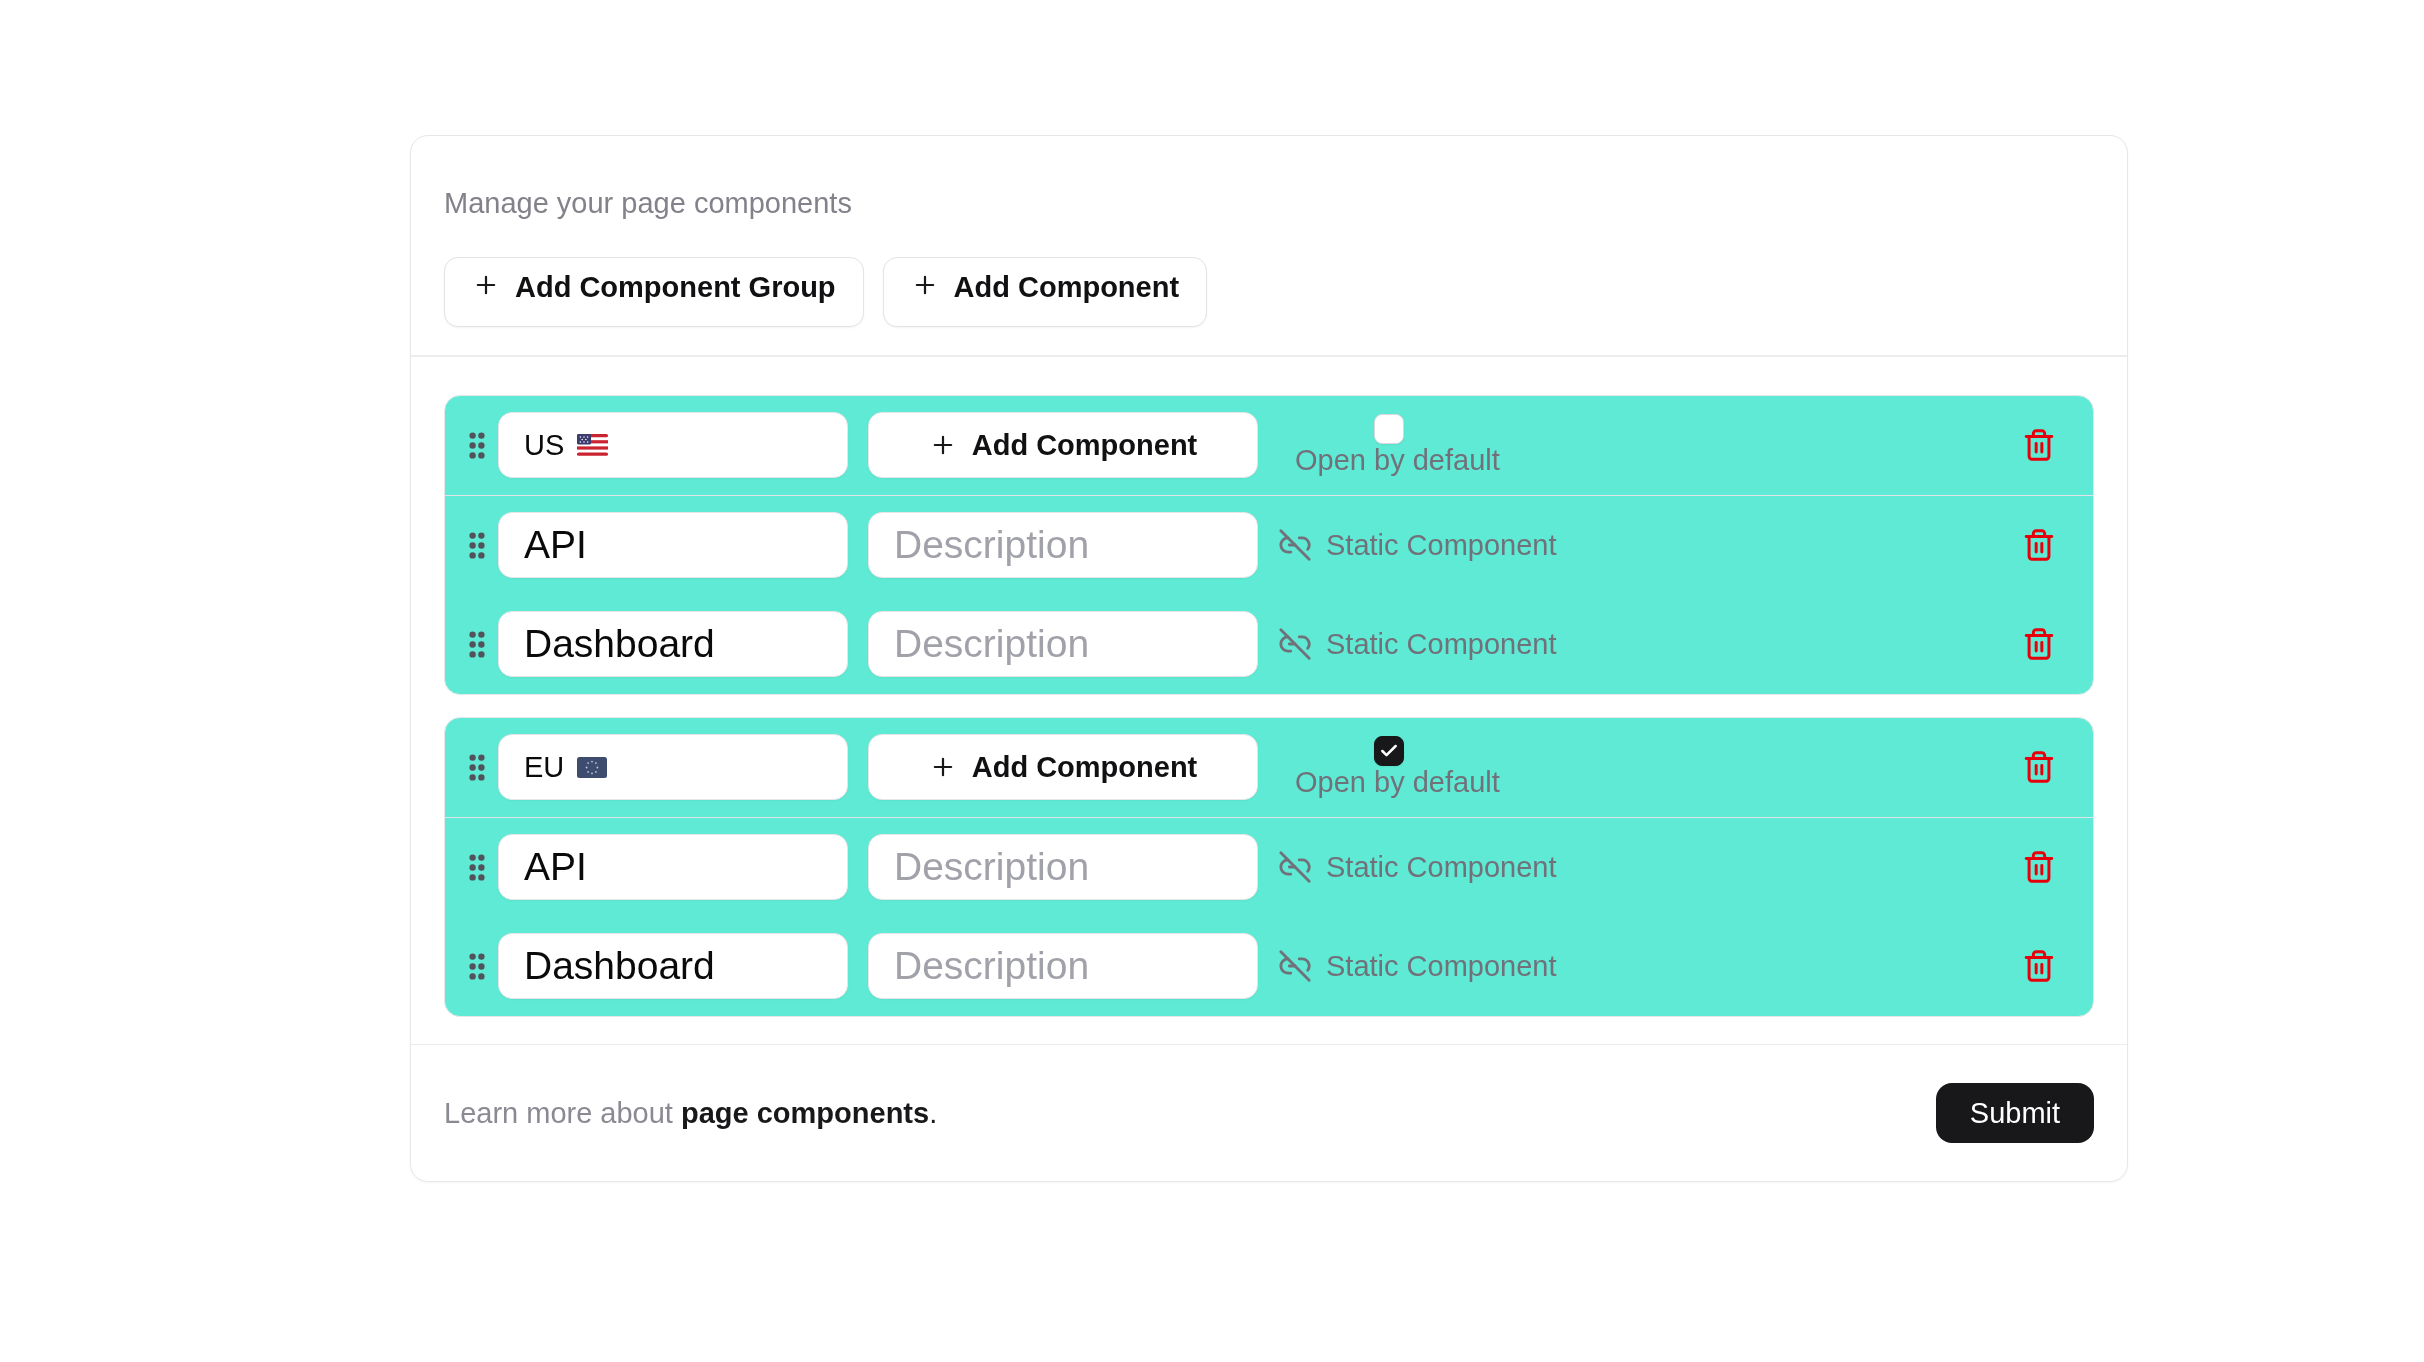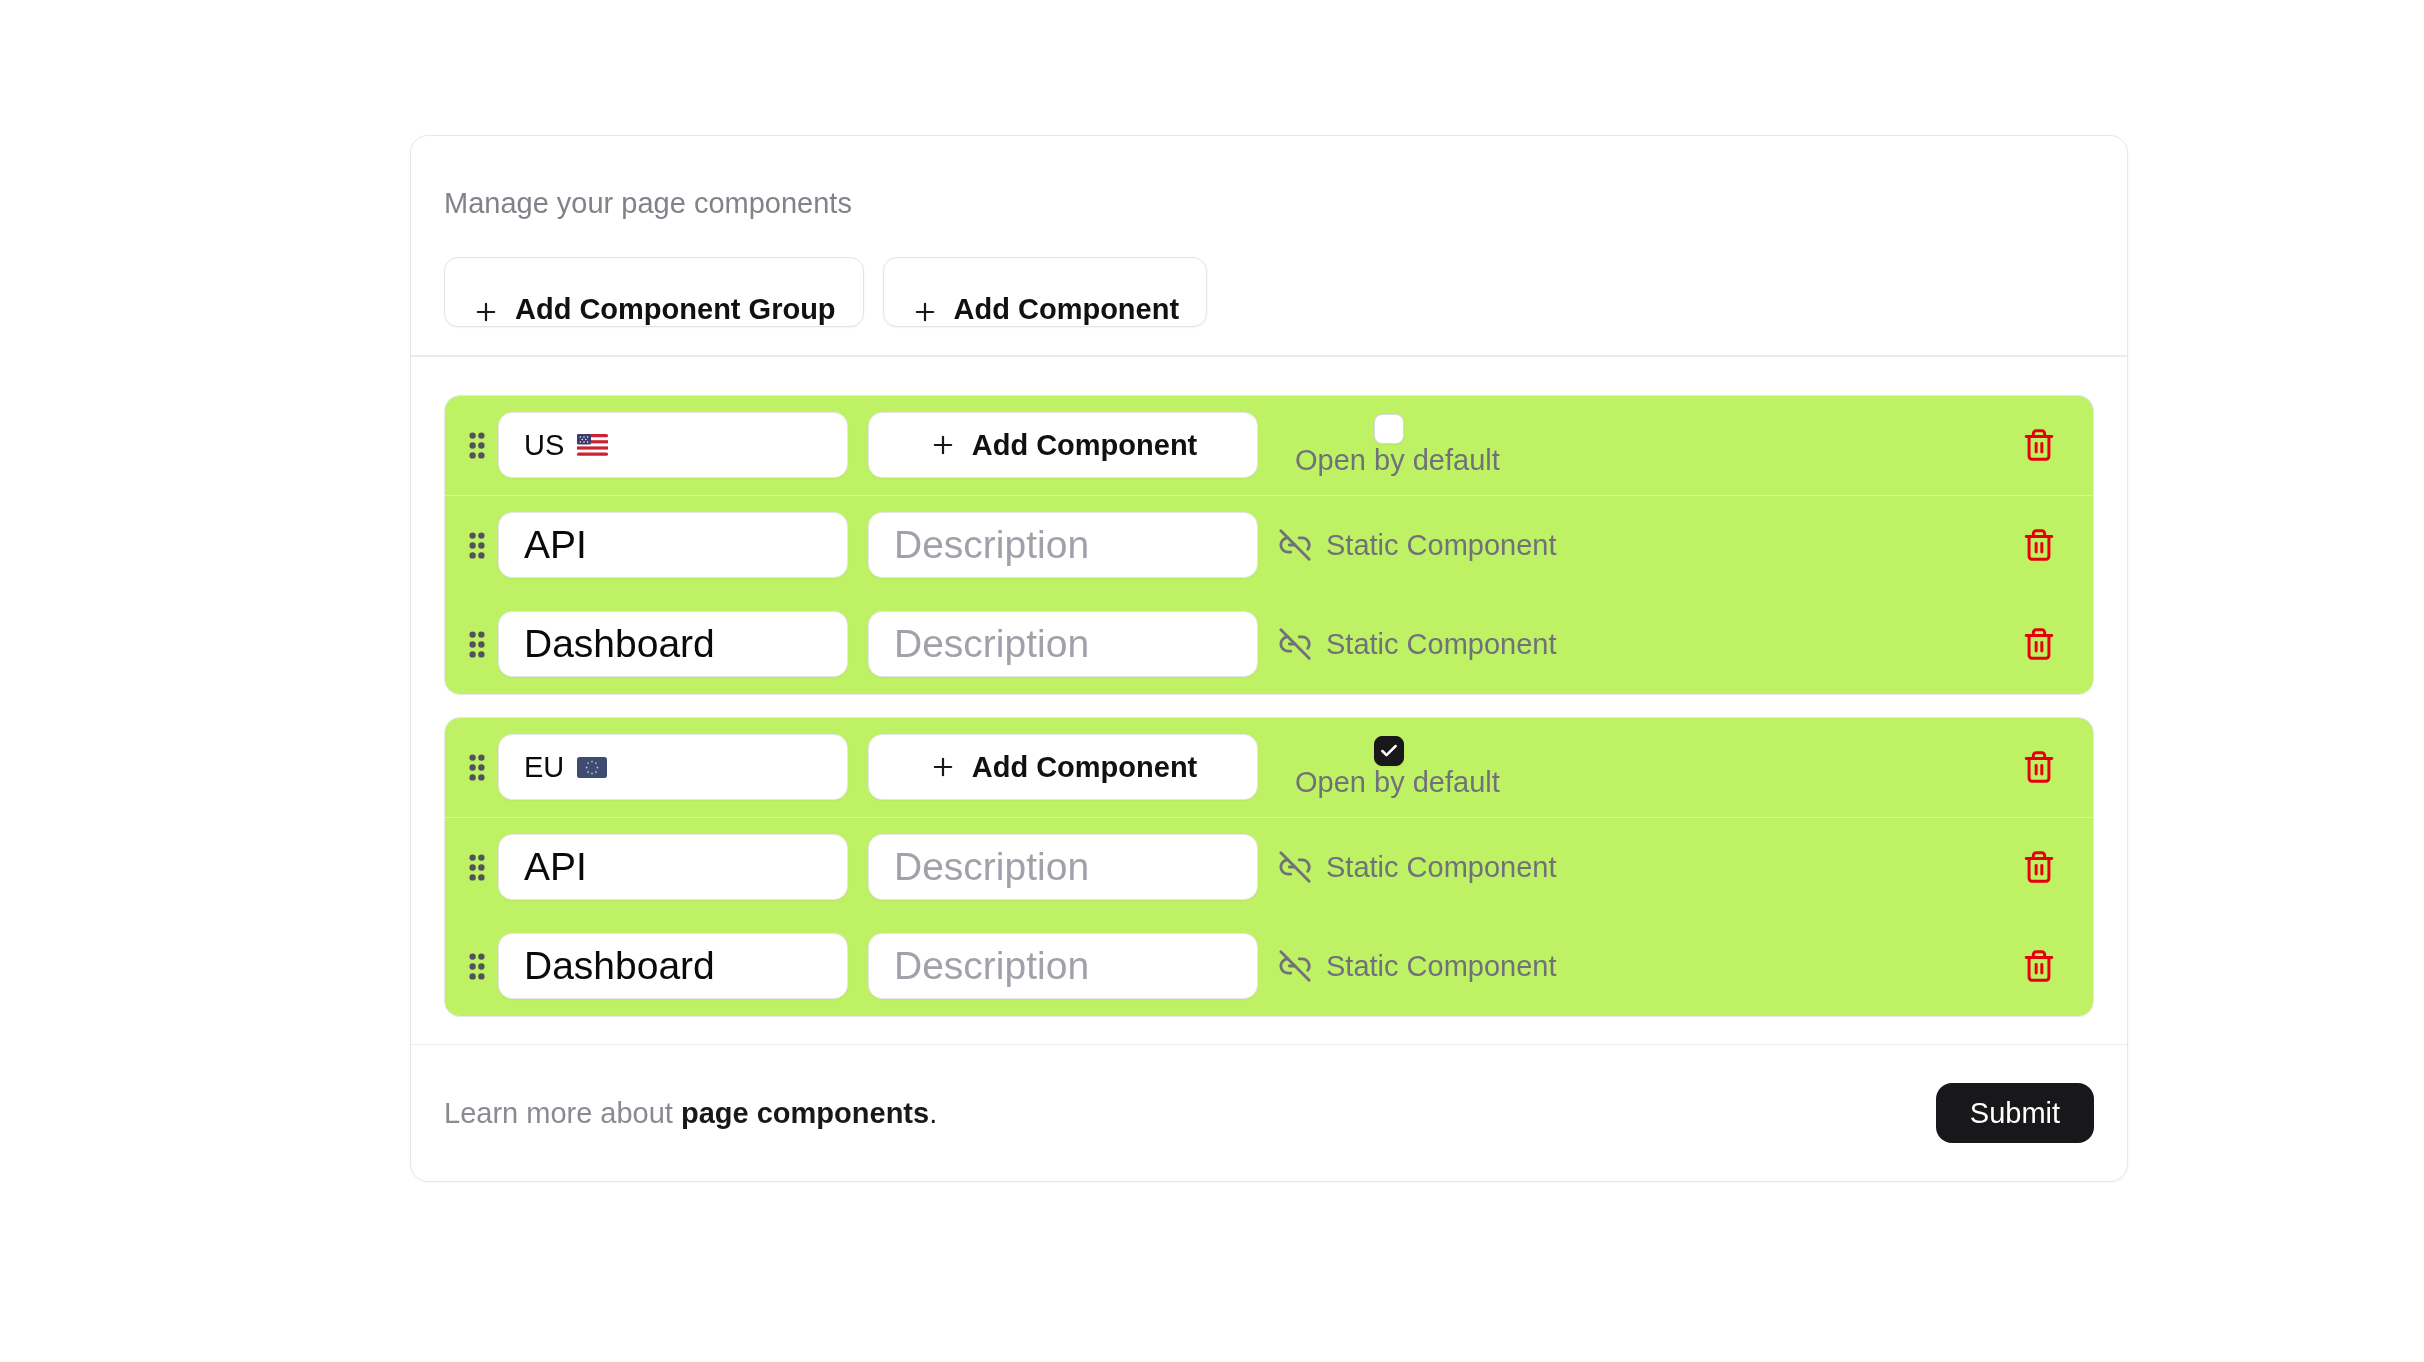--- a/index.html
+++ b/index.html
@@ -17,32 +17,32 @@
     border:1.5px solid #e7e7ea;
     border-radius:18px;
     box-shadow:0 1px 3px rgba(0,0,0,0.04);
     overflow:hidden;
   }
   .card-header { padding:38px 33px 28px; }
   .title { font-size:35px; font-weight:700; letter-spacing:-0.4px; color:#0a0a0a; }
   .subtitle { margin-top:13px; font-size:29px; color:#82828a; }
   .header-buttons { display:flex; gap:19px; margin-top:37px; }
   .btn-outline {
-    display:inline-flex; align-items:flex-end; gap:15px;
-    height:70px; padding:0 27px;
+    display:inline-flex; align-items:flex-start; gap:15px;
+    height:70px; padding:13px 27px;
     background:#fff; border:1.5px solid #e4e4e7; border-radius:14px;
     font-family:inherit; font-size:29px; font-weight:600; color:#111113;
     box-shadow:0 1px 2px rgba(0,0,0,0.05);
     cursor:pointer;
   }
   .card-divider { height:1.5px; background:#ececef; }
 
   .list { padding:38px 33px 27px; }
   .group {
-    background:#bef264;
+    background:#5eead4;
     border:1.5px solid #e7e7ea;
     border-radius:16px;
     margin-bottom:22px;
   }
   .group:last-child { margin-bottom:0; }
   .grow { display:flex; align-items:center; padding:0 37px 0 20px; }
   .group-header-row { height:100px; border-bottom:1.5px solid #e4e4e7; }
   .child-row { height:99px; }
 
   .drag-handle {

